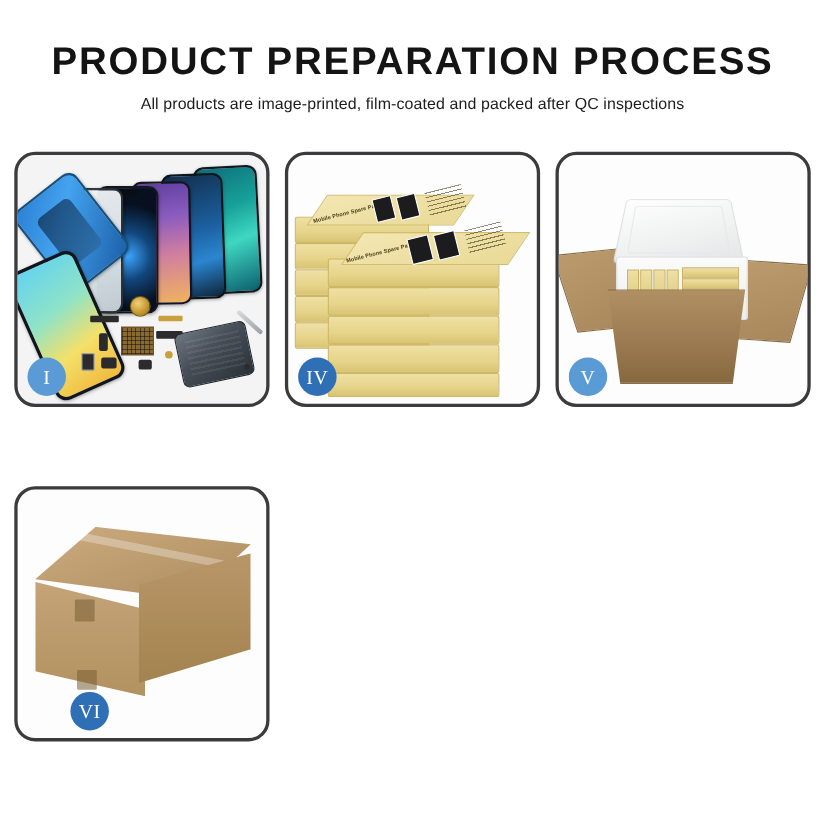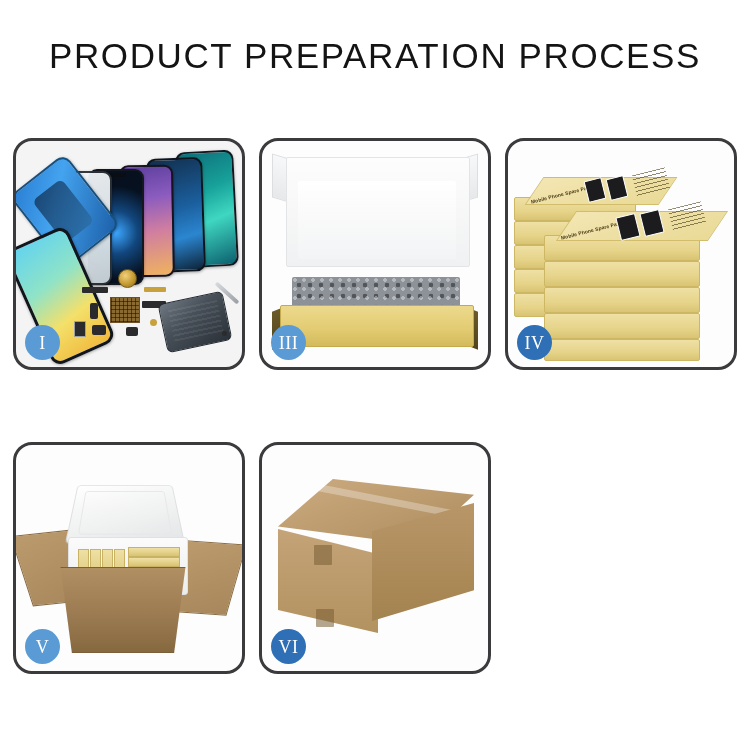--- a/index.html
+++ b/index.html
@@ -17,21 +17,21 @@
   }
 
   
   .header {
     text-align: center;
     padding-top: 38px;
   }
   .page-title {
     font-family: "Liberation Sans", sans-serif;
     font-size: 35px;
-    font-weight: 400;
+    font-weight: 700;
     letter-spacing: 1.6px;
     color: #141414;
     line-height: 1.05;
     margin: 0;
     white-space: nowrap;
   }
   .page-subtitle {
     font-family: "Liberation Sans", sans-serif;
     font-size: 14.5px;
     font-weight: 400;
@@ -418,20 +418,21 @@
     position: absolute;
     background: rgba(120,92,52,.55);
     border-radius: 1px;
   }
 </style>
 </head>
 <body>
 
 <div class="header">
   <h1 class="page-title">PRODUCT PREPARATION PROCESS</h1>
+  <p class="page-subtitle">All products are image-printed, film-coated and packed after QC inspections</p>
 </div>
 
 <div class="panel-grid">
 
   <div class="panel p1">
     <div class="panel-stage">
       <div class="ph ph-a"></div>
       <div class="ph ph-b"></div>
       <div class="ph ph-c"></div>
       <div class="ph ph-d"></div>
@@ -450,33 +451,20 @@
       <div class="part part-dark" style="left:110px; top:186px; width:12px; height:9px; border-radius:2px;"></div>
       <div class="part part-gold" style="left:134px; top:178px; width:7px; height:7px; border-radius:50%;"></div>
       <div class="backplate" style="left:146px; top:156px; width:64px; height:48px; transform:rotate(-12deg);"></div>
       <div class="screwdriver" style="left:196px; top:150px; width:30px; height:4px;"></div>
       <div class="part part-dark" style="left:206px; top:190px; width:5px; height:5px; border-radius:50%;"></div>
     </div>
     <div class="badge" style="background:#5b9bd5;">I</div>
   </div>
 
 
-  <div class="panel p3">
-    <div class="panel-stage">
-      <div class="lid-flapL"></div>
-      <div class="lid-flapR"></div>
-      <div class="lid-back"></div>
-      <div class="lid-inner"></div>
-      <div class="foam-row"></div>
-      <div class="box-side-l"></div>
-      <div class="box-side-r"></div>
-      <div class="box-front"></div>
-    </div>
-    <div class="badge" style="background:#5b9bd5;">III</div>
-  </div>
 
   <div class="panel p4">
     <div class="panel-stage stack">
 
       <div class="sbox" style="left:6px;  top:56px;  width:120px; height:22px;"></div>
       <div class="sbox" style="left:6px;  top:80px;  width:120px; height:22px;"></div>
       <div class="sbox" style="left:6px;  top:104px; width:120px; height:22px;"></div>
       <div class="sbox" style="left:6px;  top:128px; width:120px; height:22px;"></div>
       <div class="sbox" style="left:6px;  top:152px; width:120px; height:22px;"></div>
 
@@ -526,16 +514,16 @@
 
   <div class="panel p6">
     <div class="panel-stage">
       <div class="carton-top"></div>
       <div class="carton-seam"></div>
       <div class="carton-left"></div>
       <div class="carton-right"></div>
       <div class="carton-tab" style="left:52px; top:100px; width:18px; height:20px;"></div>
       <div class="carton-tab" style="left:54px; top:164px; width:18px; height:18px;"></div>
     </div>
-    <div class="badge" style="background:#2f6fb5;">VI</div>
+    <div class="badge" style="background:#2f6fb5;margin-left:39px;">VI</div>
   </div>
 
 </div>
 
 </body></html>

